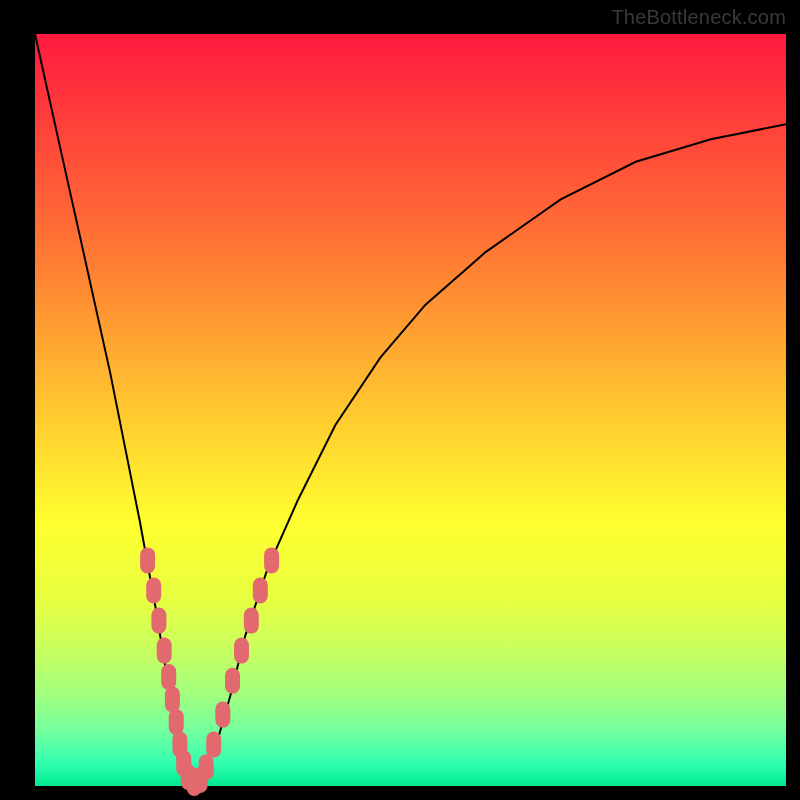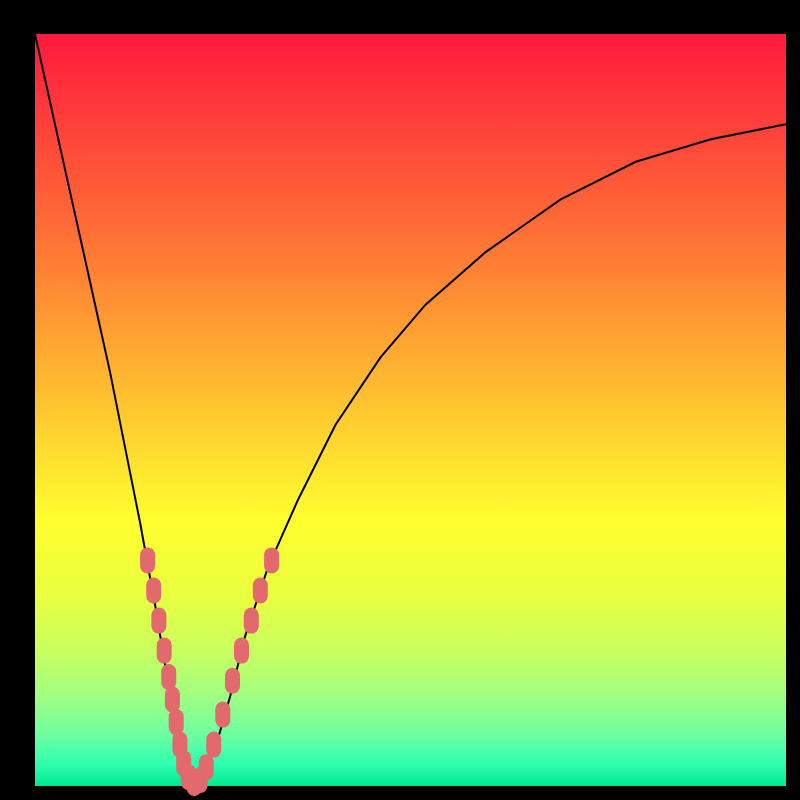--- a/index.html
+++ b/index.html
@@ -68,13 +68,14 @@
       <rect x="192.7" y="767.0" width="15" height="26" rx="7.5" fill="#e26a6e"></rect>
       <rect x="198.7" y="754.2" width="15" height="26" rx="7.5" fill="#e26a6e"></rect>
       <rect x="206.2" y="731.6" width="15" height="26" rx="7.5" fill="#e26a6e"></rect>
       <rect x="215.3" y="701.6" width="15" height="26" rx="7.5" fill="#e26a6e"></rect>
       <rect x="225.0" y="667.7" width="15" height="26" rx="7.5" fill="#e26a6e"></rect>
       <rect x="234.0" y="637.6" width="15" height="26" rx="7.5" fill="#e26a6e"></rect>
       <rect x="243.8" y="607.6" width="15" height="26" rx="7.5" fill="#e26a6e"></rect>
       <rect x="252.8" y="577.5" width="15" height="26" rx="7.5" fill="#e26a6e"></rect>
       <rect x="264.1" y="547.4" width="15" height="26" rx="7.5" fill="#e26a6e"></rect>
     </svg>
+  <div class="watermark" id="wm" style="right: 14px; top: 6px;">TheBottleneck.com</div>
 </div>
 
 </body></html>

